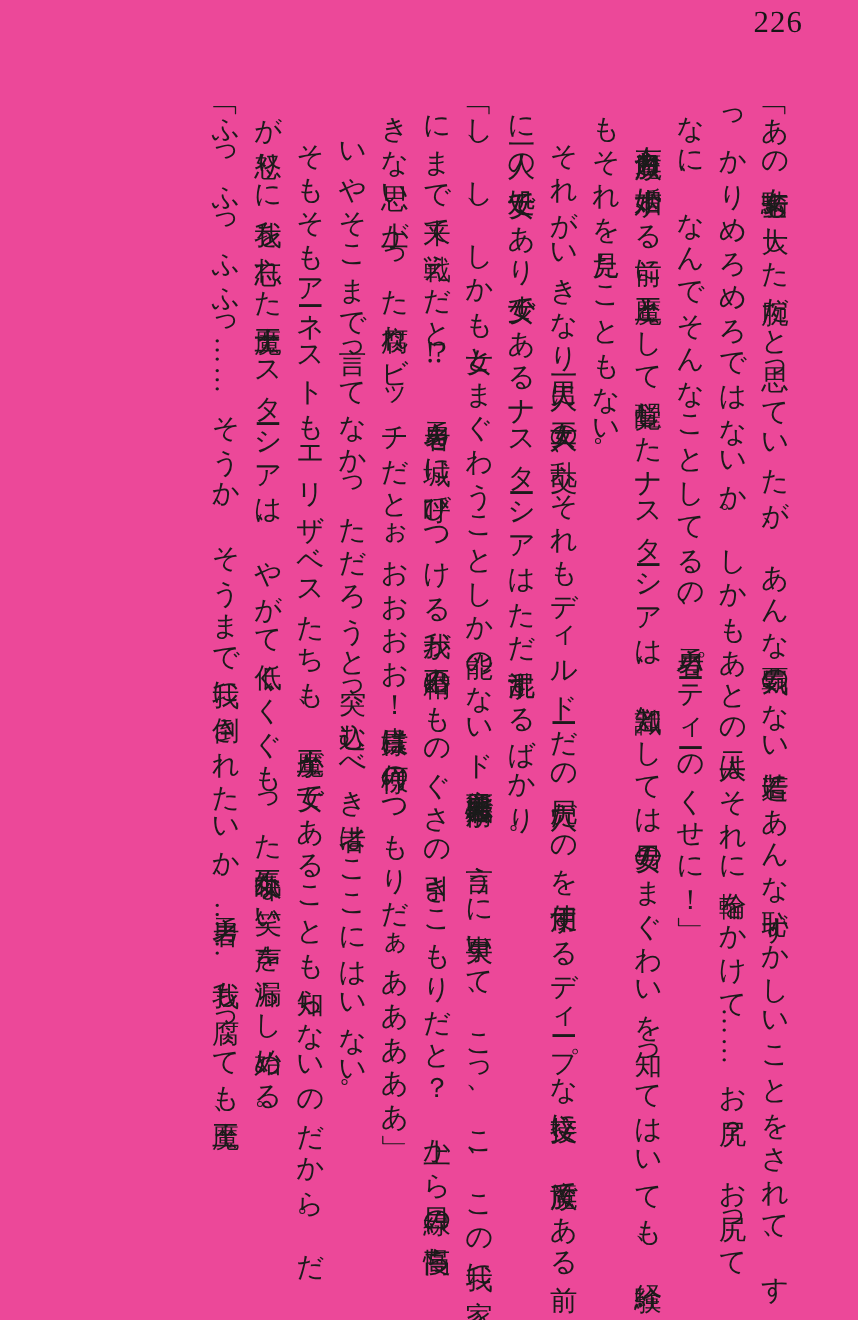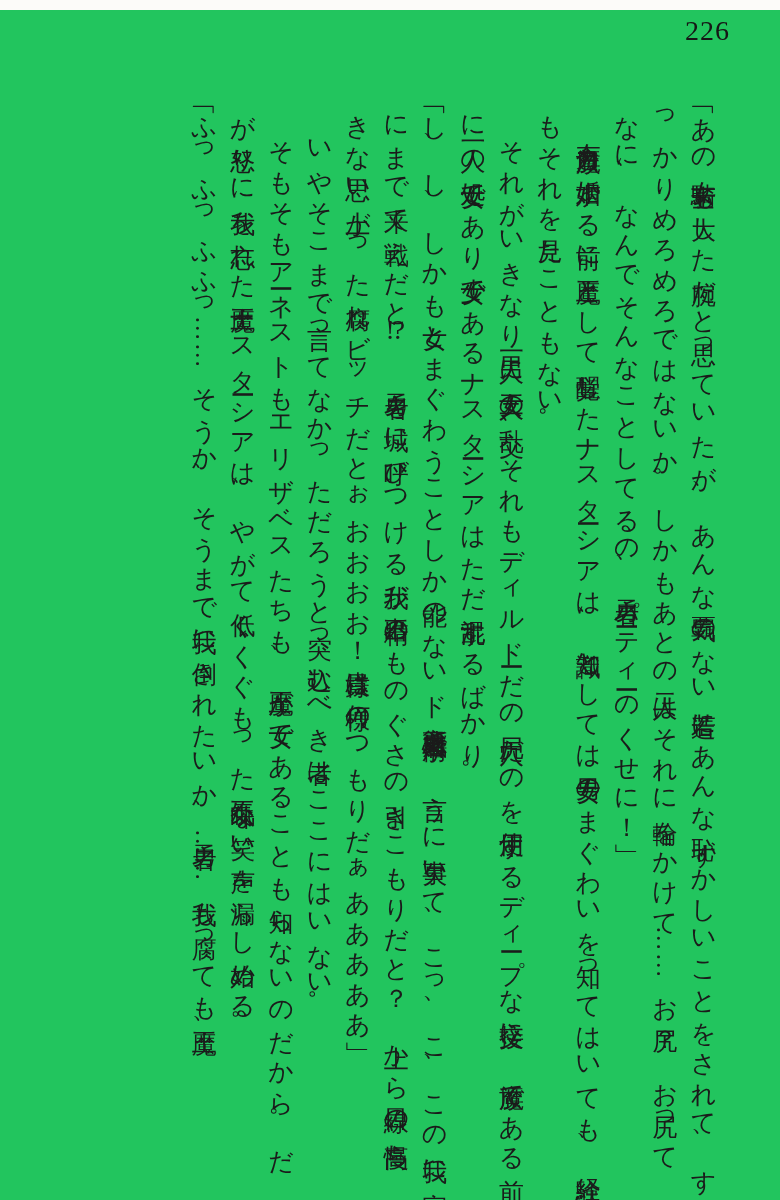--- a/index.html
+++ b/index.html
@@ -10,22 +10,21 @@
     width: 780px;
     height: 1200px;
     position: relative;
     background: #fcfbf9;
     overflow: hidden;
     font-family: "Liberation Serif", "DejaVu Serif", serif;
   }
   .page {
     position: absolute;
     inset: 0;
-    background: #22c55e;
-    margin-top: 10px;
+    background: #ec4899;
   }
   .page-number {
     position: absolute;
     top: 5px;
     right: 50px;
     font-size: 28px;
     letter-spacing: 1px;
     color: #161616;
     font-family: "Liberation Serif", "DejaVu Serif", serif;
   }

